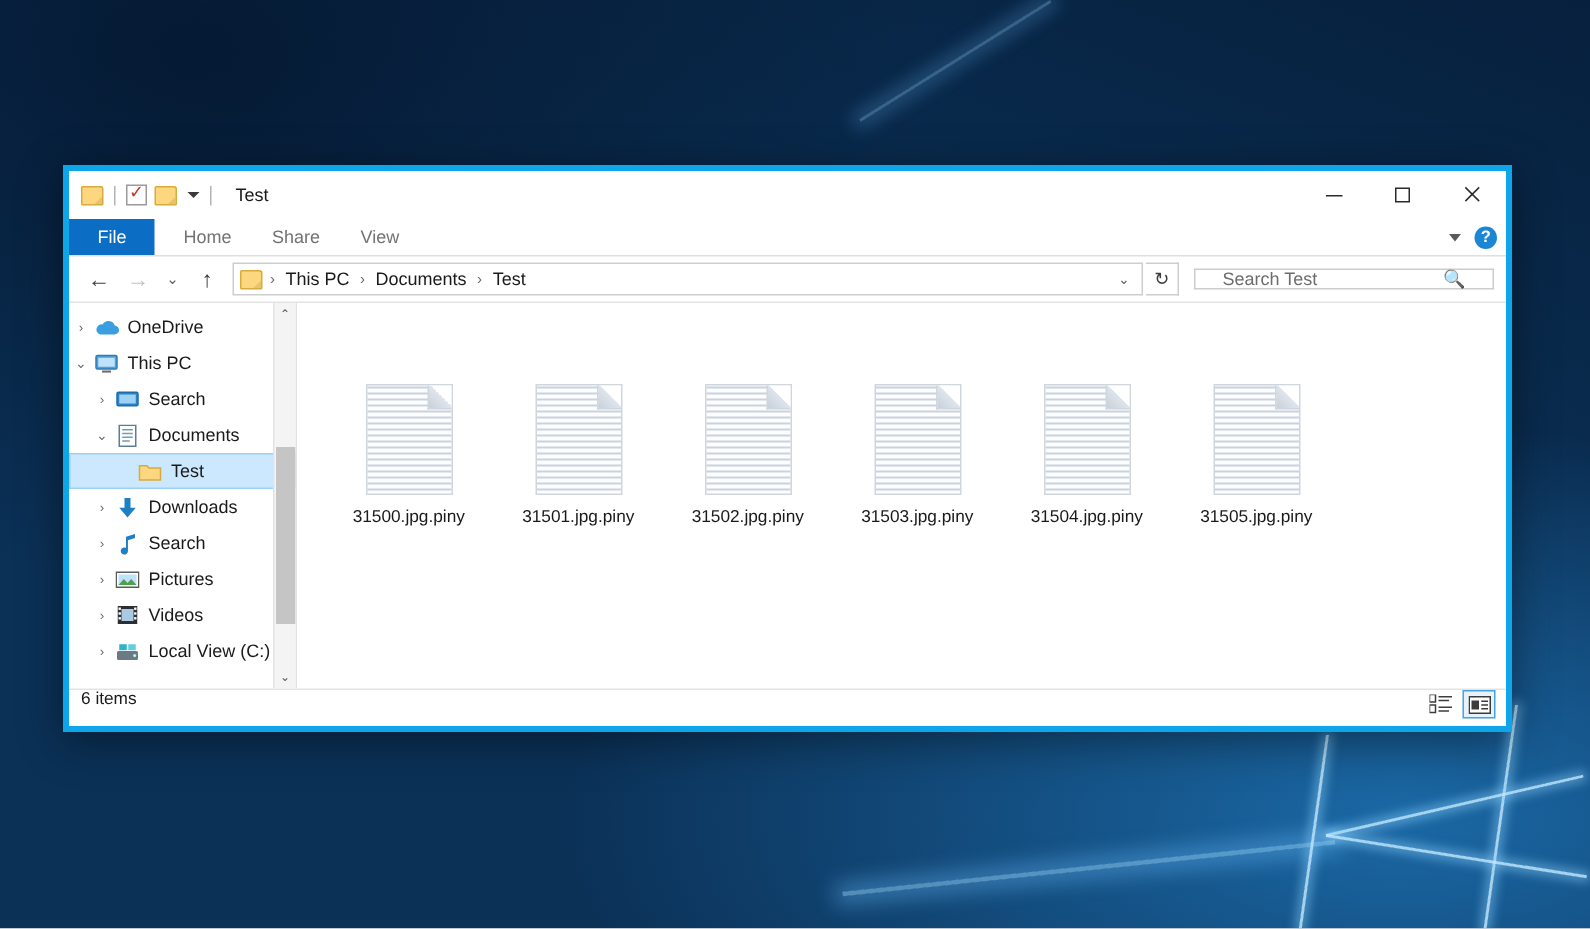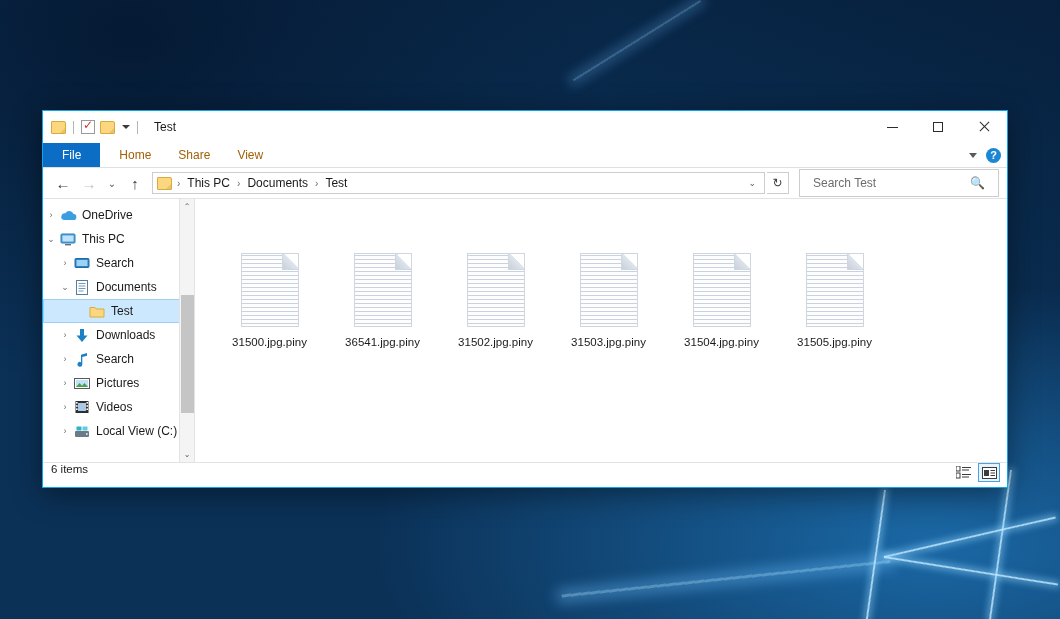--- a/index.html
+++ b/index.html
@@ -45,21 +45,21 @@
              box-shadow: 0 0 14px 5px rgba(110,190,255,0.45); }
   .beam.b6 { left: 700px; top: 0px; width: 2px; height: 150px;
              transform: rotate(58deg); transform-origin: top left;
              background: rgba(150,215,255,0.35);
              box-shadow: 0 0 12px 4px rgba(110,190,255,0.3); }
 
   
   #explorer {
     position: absolute; left: 42px; top: 110px; width: 966px; height: 378px;
     background: #ffffff;
-    border: 1px solid #0ea5e9;
+    border: 4px solid #0ea5e9;
     box-shadow: 0 6px 28px rgba(0,0,0,0.42);
     display: flex; flex-direction: column;
   }
 
   
   .titlebar {
     height: 32px; background: #ffffff; display: flex; align-items: center;
     flex: 0 0 32px; position: relative;
   }
   .qat { display: flex; align-items: center; gap: 5px; padding-left: 8px; height: 100%; }
@@ -102,21 +102,21 @@
 
   
   .ribbon {
     height: 25px; flex: 0 0 25px; background: #ffffff;
     border-bottom: 1px solid #dfdfdf; display: flex; align-items: stretch;
     position: relative;
     gap: 11px;
   }
   .tab {
     padding: 0 8px; display: flex; align-items: center;
-    font-size: 12px; color: #a16207;
+    font-size: 12px; color: #737373;
   }
   .tab.file { background: #0b6ec4; color: #ffffff; padding: 0 19px; }
   .ribbon-right { position: absolute; right: 6px; top: 0; height: 25px;
                   display: flex; align-items: center; gap: 9px; }
   .chev-down {
     width: 0; height: 0; border-left: 4px solid transparent;
     border-right: 4px solid transparent; border-top: 5px solid #5a5a5a;
   }
   .help-ico {
     width: 15px; height: 15px; border-radius: 50%; background: #1b86d4;
@@ -137,22 +137,22 @@
     flex: 1; height: 22px; border: 1px solid #cdcdcd; background: #ffffff;
     display: flex; align-items: center; padding: 0 4px; gap: 4px; margin-left: 3px;
   }
   .crumb { font-size: 12px; color: #1a1a1a; padding: 0 2px; }
   .crumb-sep { font-size: 10px; color: #6b6b6b; padding: 0 1px; }
   .addr-caret { margin-left: auto; font-size: 9px; color: #5a5a5a; padding-right: 4px; }
   .refresh { width: 22px; height: 22px; border: 1px solid #cdcdcd; border-left: none;
              display: flex; align-items: center; justify-content: center;
              font-size: 12px; color: #3c3c3c; background: #fff; }
   .searchbox {
-    width: 200px; height: 28px; border: 1px solid #cdcdcd; background: #ffffff;
-    display: flex; align-items: center; padding: 0 13px; margin-left: 8px;
+    width: 200px; height: 14px; border: 1px solid #cdcdcd; background: #ffffff;
+    display: flex; align-items: center; padding: 0 18px; margin-left: 8px;
   }
   .searchbox .ph { font-size: 12px; color: #6d6d6d; flex: 1; }
   .search-ico { font-size: 12px; color: #4a4a4a; }
 
   
   .body { flex: 1; display: flex; min-height: 0; border-top: 1px solid #e3e3e3; }
 
   .sidebar {
     width: 152px; flex: 0 0 152px; background: #ffffff; position: relative;
     border-right: 1px solid #e3e3e3; padding-top: 4px; overflow: hidden;
@@ -408,21 +408,21 @@
             <div class="file-item">
               <div class="doc-icon">
                 <div class="fold"></div>
               </div>
               <div class="file-label">31500.jpg.piny</div>
             </div>
             <div class="file-item">
               <div class="doc-icon">
                 <div class="fold"></div>
               </div>
-              <div class="file-label">36541.jpg.piny</div>
+              <div class="file-label">31501.jpg.piny</div>
             </div>
             <div class="file-item">
               <div class="doc-icon">
                 <div class="fold"></div>
               </div>
               <div class="file-label">31502.jpg.piny</div>
             </div>
             <div class="file-item">
               <div class="doc-icon">
                 <div class="fold"></div>

